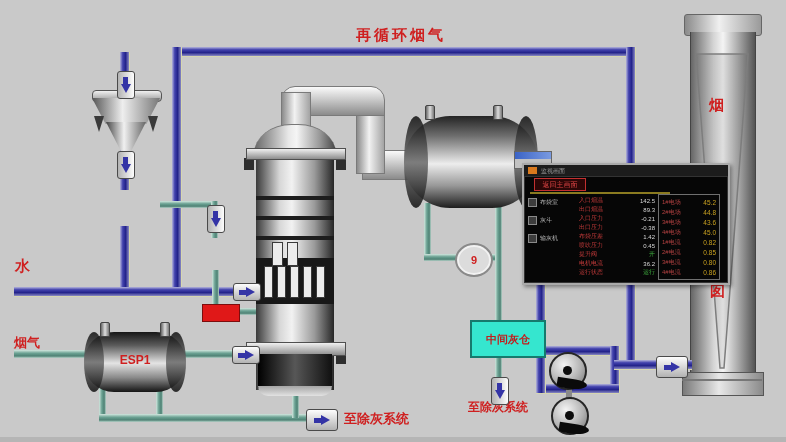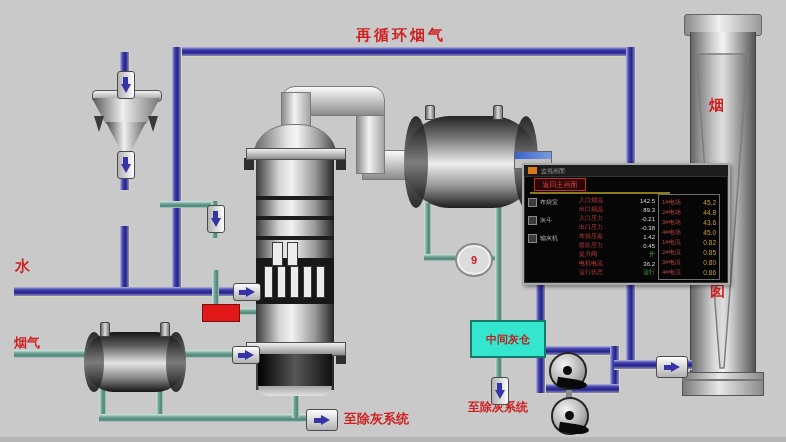--- a/index.html
+++ b/index.html
@@ -157,20 +157,21 @@
   <div class="cyanbox" style="left:470px;top:320px;width:72px;height:34px;font-size:11px;">
     <span>中间灰仓</span>
   </div>
   <div style="position:absolute;left:202px;top:304px;width:36px;height:16px;background:#e01818;border:1px solid #7c0d0d;z-index:4;"></div>
 
   <div class="metal-h" style="position:absolute;left:84px;top:332px;width:102px;height:60px;border-radius:30px;z-index:3;"></div>
   <div class="cap" style="left:84px;top:332px;width:20px;height:60px;"></div>
   <div class="cap" style="left:166px;top:332px;width:20px;height:60px;"></div>
   <div class="stub" style="left:100px;top:322px;"></div>
   <div class="stub" style="left:160px;top:322px;"></div>
+  <div class="rlab" style="left:84px;top:353px;width:102px;text-align:center;font-size:12px;z-index:5;">ESP1</div>
 
   <div style="position:absolute;left:404px;top:116px;width:134px;height:92px;border-radius:46px;background:linear-gradient(#242424,#6f6f6f 22%,#ededed 52%,#979797 76%,#1d1d1d);z-index:3;"></div>
   <div class="cap" style="left:404px;top:116px;width:24px;height:92px;"></div>
   <div class="cap" style="left:514px;top:116px;width:24px;height:92px;"></div>
   <div class="stub" style="left:425px;top:105px;"></div>
   <div class="stub" style="left:493px;top:105px;"></div>
 
   <div style="position:absolute;left:455px;top:243px;width:34px;height:30px;border-radius:50%;background:#dcdcdc;border:2px solid #8a8a8a;box-shadow:inset 0 0 0 2px #f2f2f2;z-index:5;display:flex;align-items:center;justify-content:center;">
     <span style="color:#cf1f1f;font-size:11px;font-weight:bold;">9</span>
   </div>

